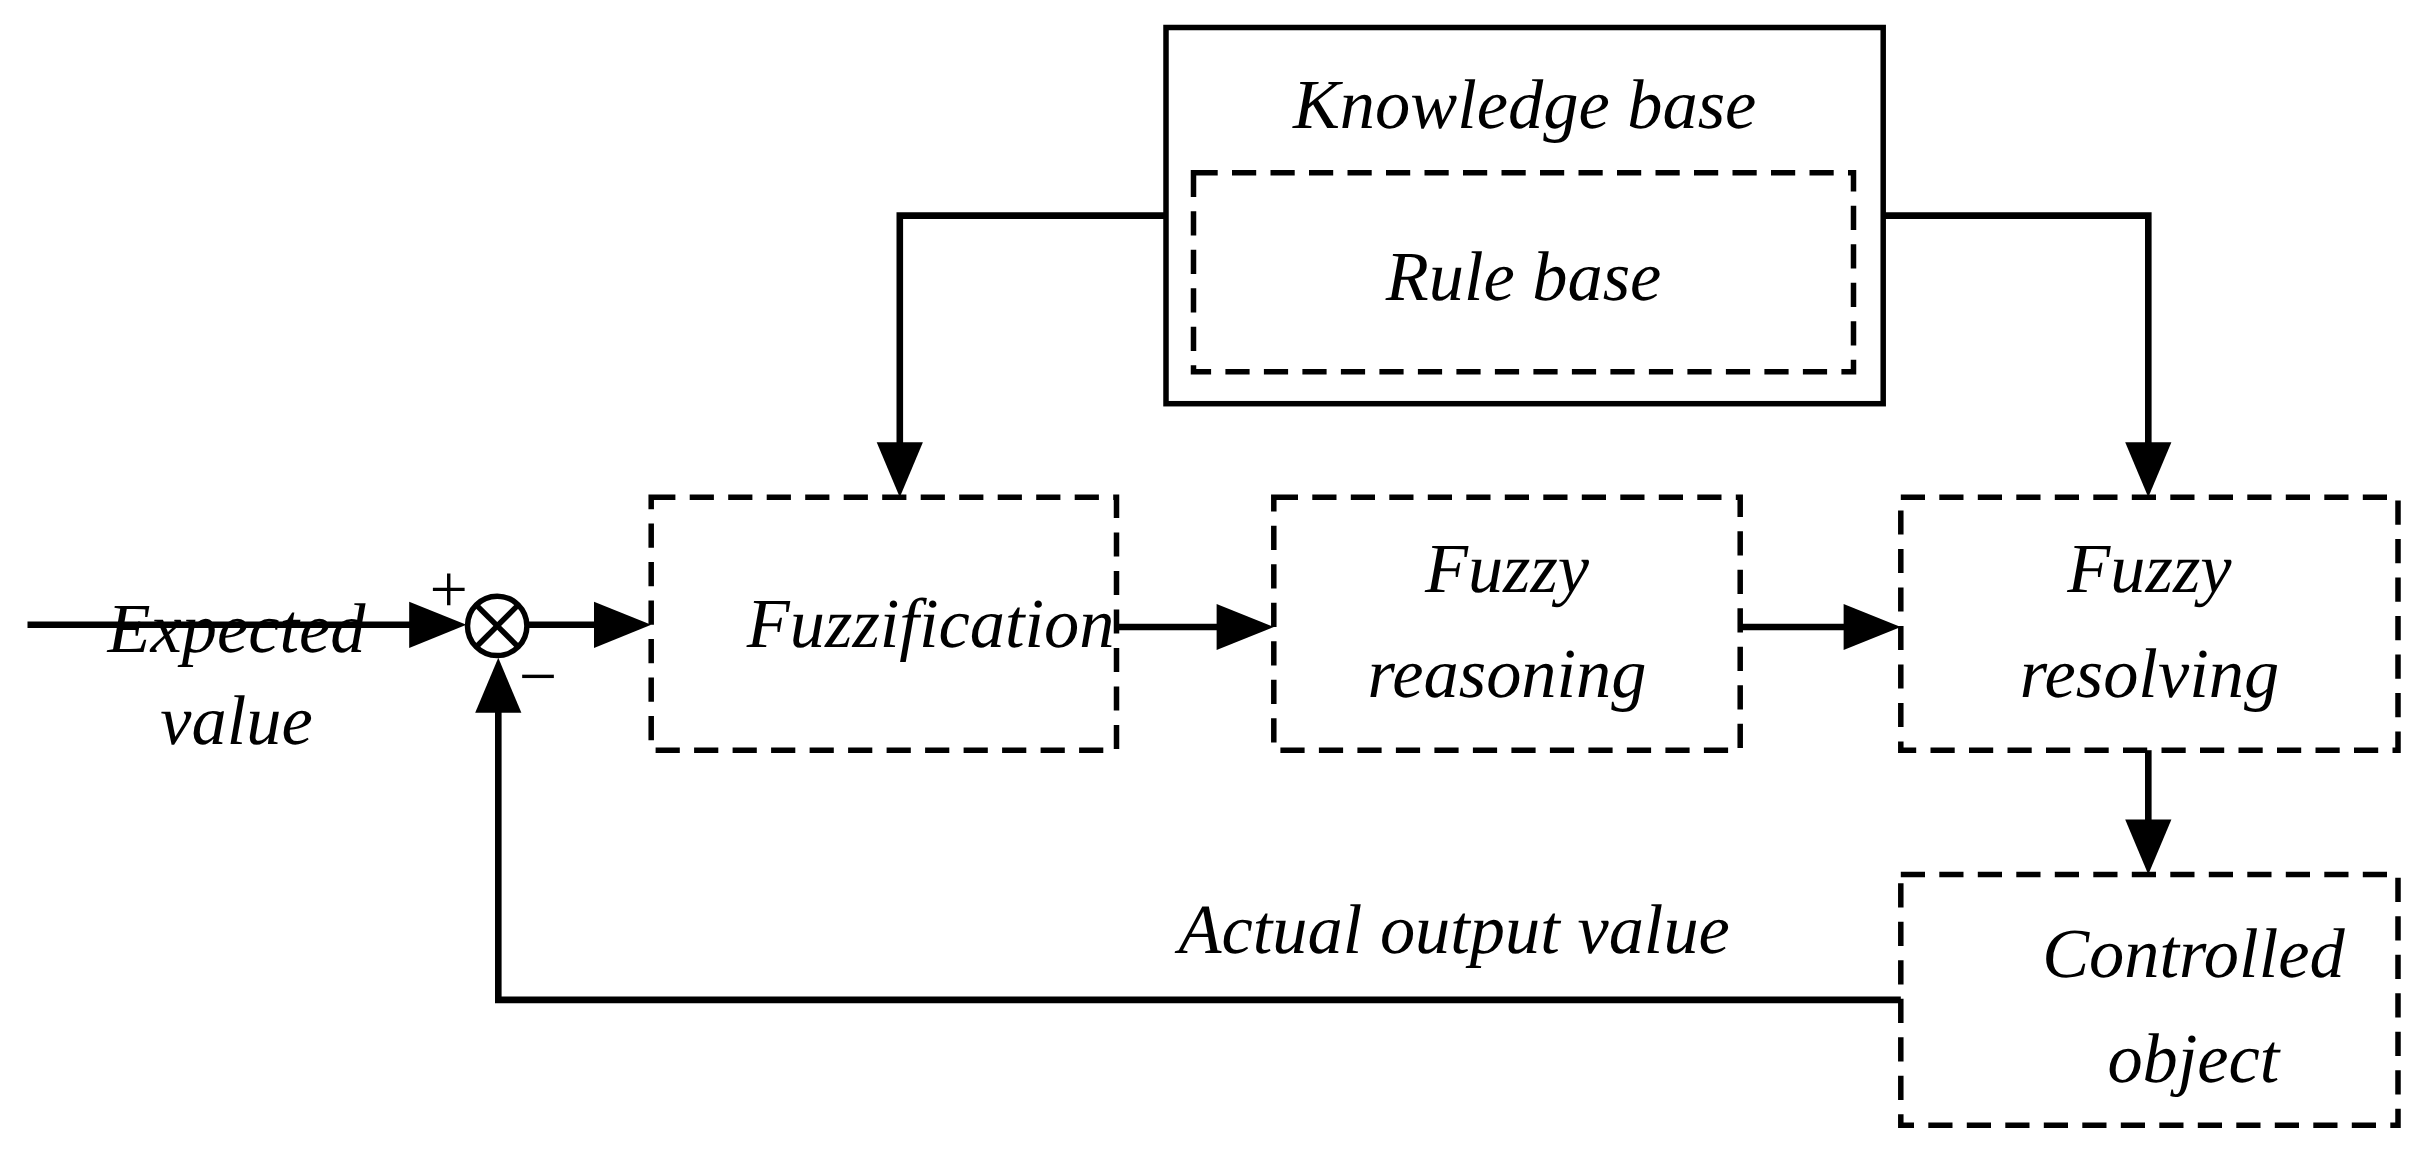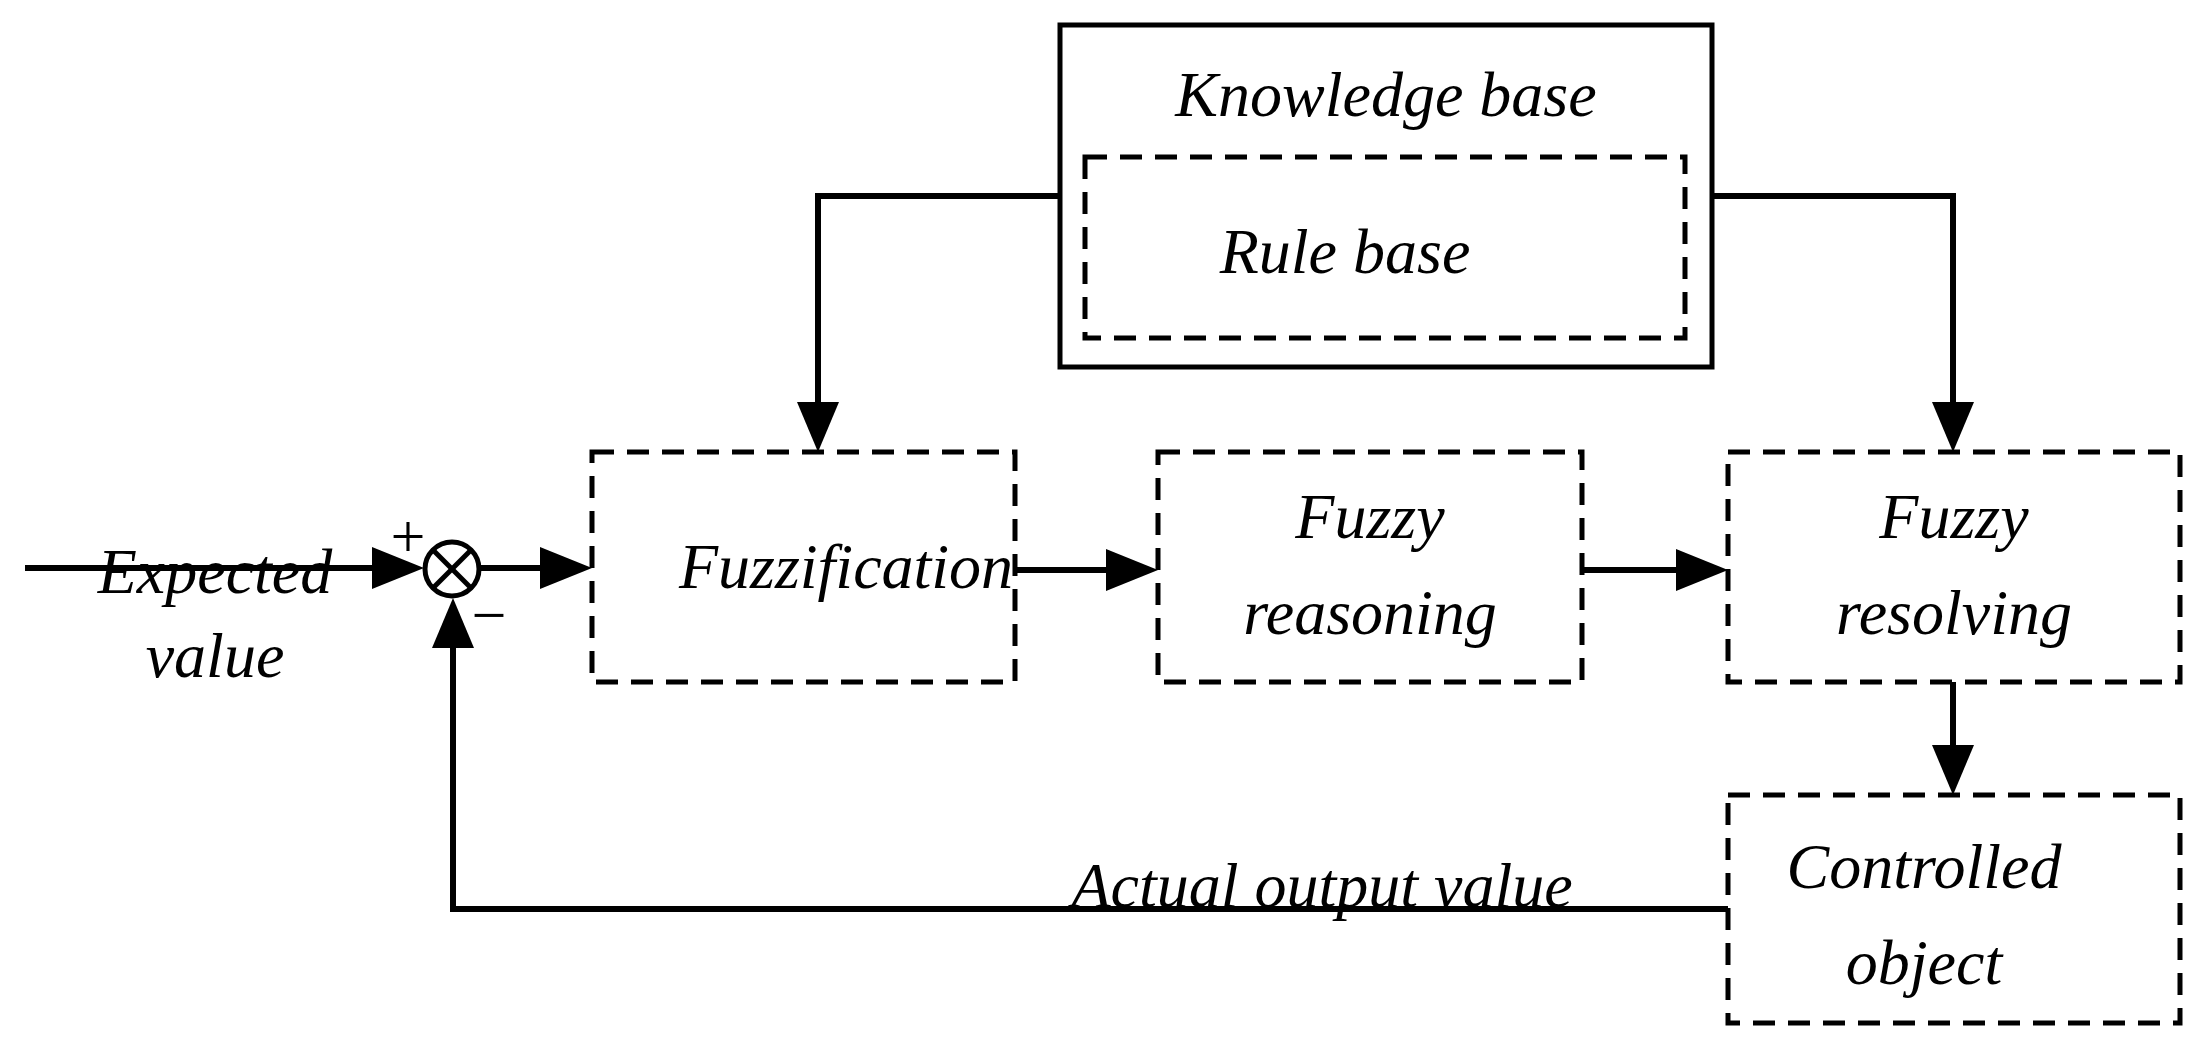--- a/index.html
+++ b/index.html
@@ -128,35 +128,35 @@
 
     <g>
       <polyline points="1728,909 453,909 453,644"></polyline>
       <polygon points="453,598 432,648 474,648"></polygon>
     </g>
 
   </svg>
 
   <div class="lbl" style="left:1386px; top:95px;">Knowledge base</div>
 
-  <div class="lbl" style="left:1345px; top:252px;text-align:center;">Rule base</div>
+  <div class="lbl" style="left:1385px; top:252px;text-align:center;">Rule base</div>
 
   <div class="lbl" style="left:846px; top:567px;">Fuzzification</div>
 
   <div class="lbl" style="left:1370px; top:565px;">Fuzzy
 reasoning</div>
 
   <div class="lbl" style="left:1954px; top:565px;">Fuzzy
 resolving</div>
 
-  <div class="lbl" style="left:1924px; top:915px;">Controlled
+  <div class="lbl" style="left:1994px; top:915px;">Controlled
 object</div>
 
   <div class="lbl tight" style="left:215px; top:570px;margin-top:44px;">Expected
 value</div>
 
-  <div class="lbl" style="left:1322px; top:886px;text-align:right;">Actual output value</div>
+  <div class="lbl" style="left:1322px; top:845px;text-align:right;">Actual output value</div>
 
   <div class="sign" style="left:408px; top:536px;">+</div>
 
   <div class="sign" style="left:489px; top:615px;">−</div>
 
 </div>
 
 </body></html>

